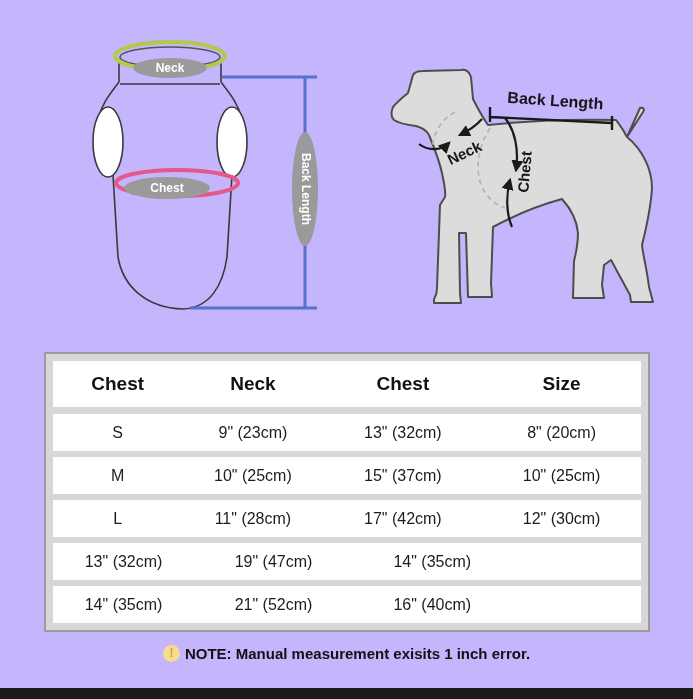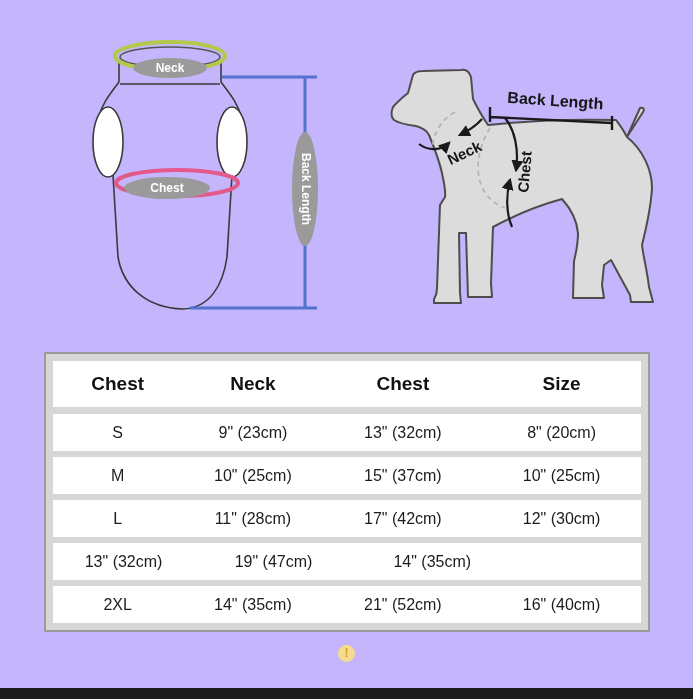--- a/index.html
+++ b/index.html
@@ -149,26 +149,26 @@
       <div class="t-cell c-neck">11" (28cm)</div>
       <div class="t-cell c-chest">17" (42cm)</div>
       <div class="t-cell c-back">12" (30cm)</div>
     </div>
     <div class="t-row">
       <div class="t-cell c-neck">13" (32cm)</div>
       <div class="t-cell c-chest">19" (47cm)</div>
       <div class="t-cell c-back">14" (35cm)</div>
     </div>
     <div class="t-row">
-      <div class="t-cell c-size">2XL</div>
       <div class="t-cell c-neck">14" (35cm)</div>
       <div class="t-cell c-chest">21" (52cm)</div>
       <div class="t-cell c-back">16" (40cm)</div>
     </div>
   </div>
 
   <div class="note-row">
     <span class="note-icon">!</span>
+    <span class="note-text">NOTE: Manual measurement exisits 1 inch error.</span>
   </div>
 
   <div class="bottom-bar"></div>
 
 </div>
 
 </body></html>

